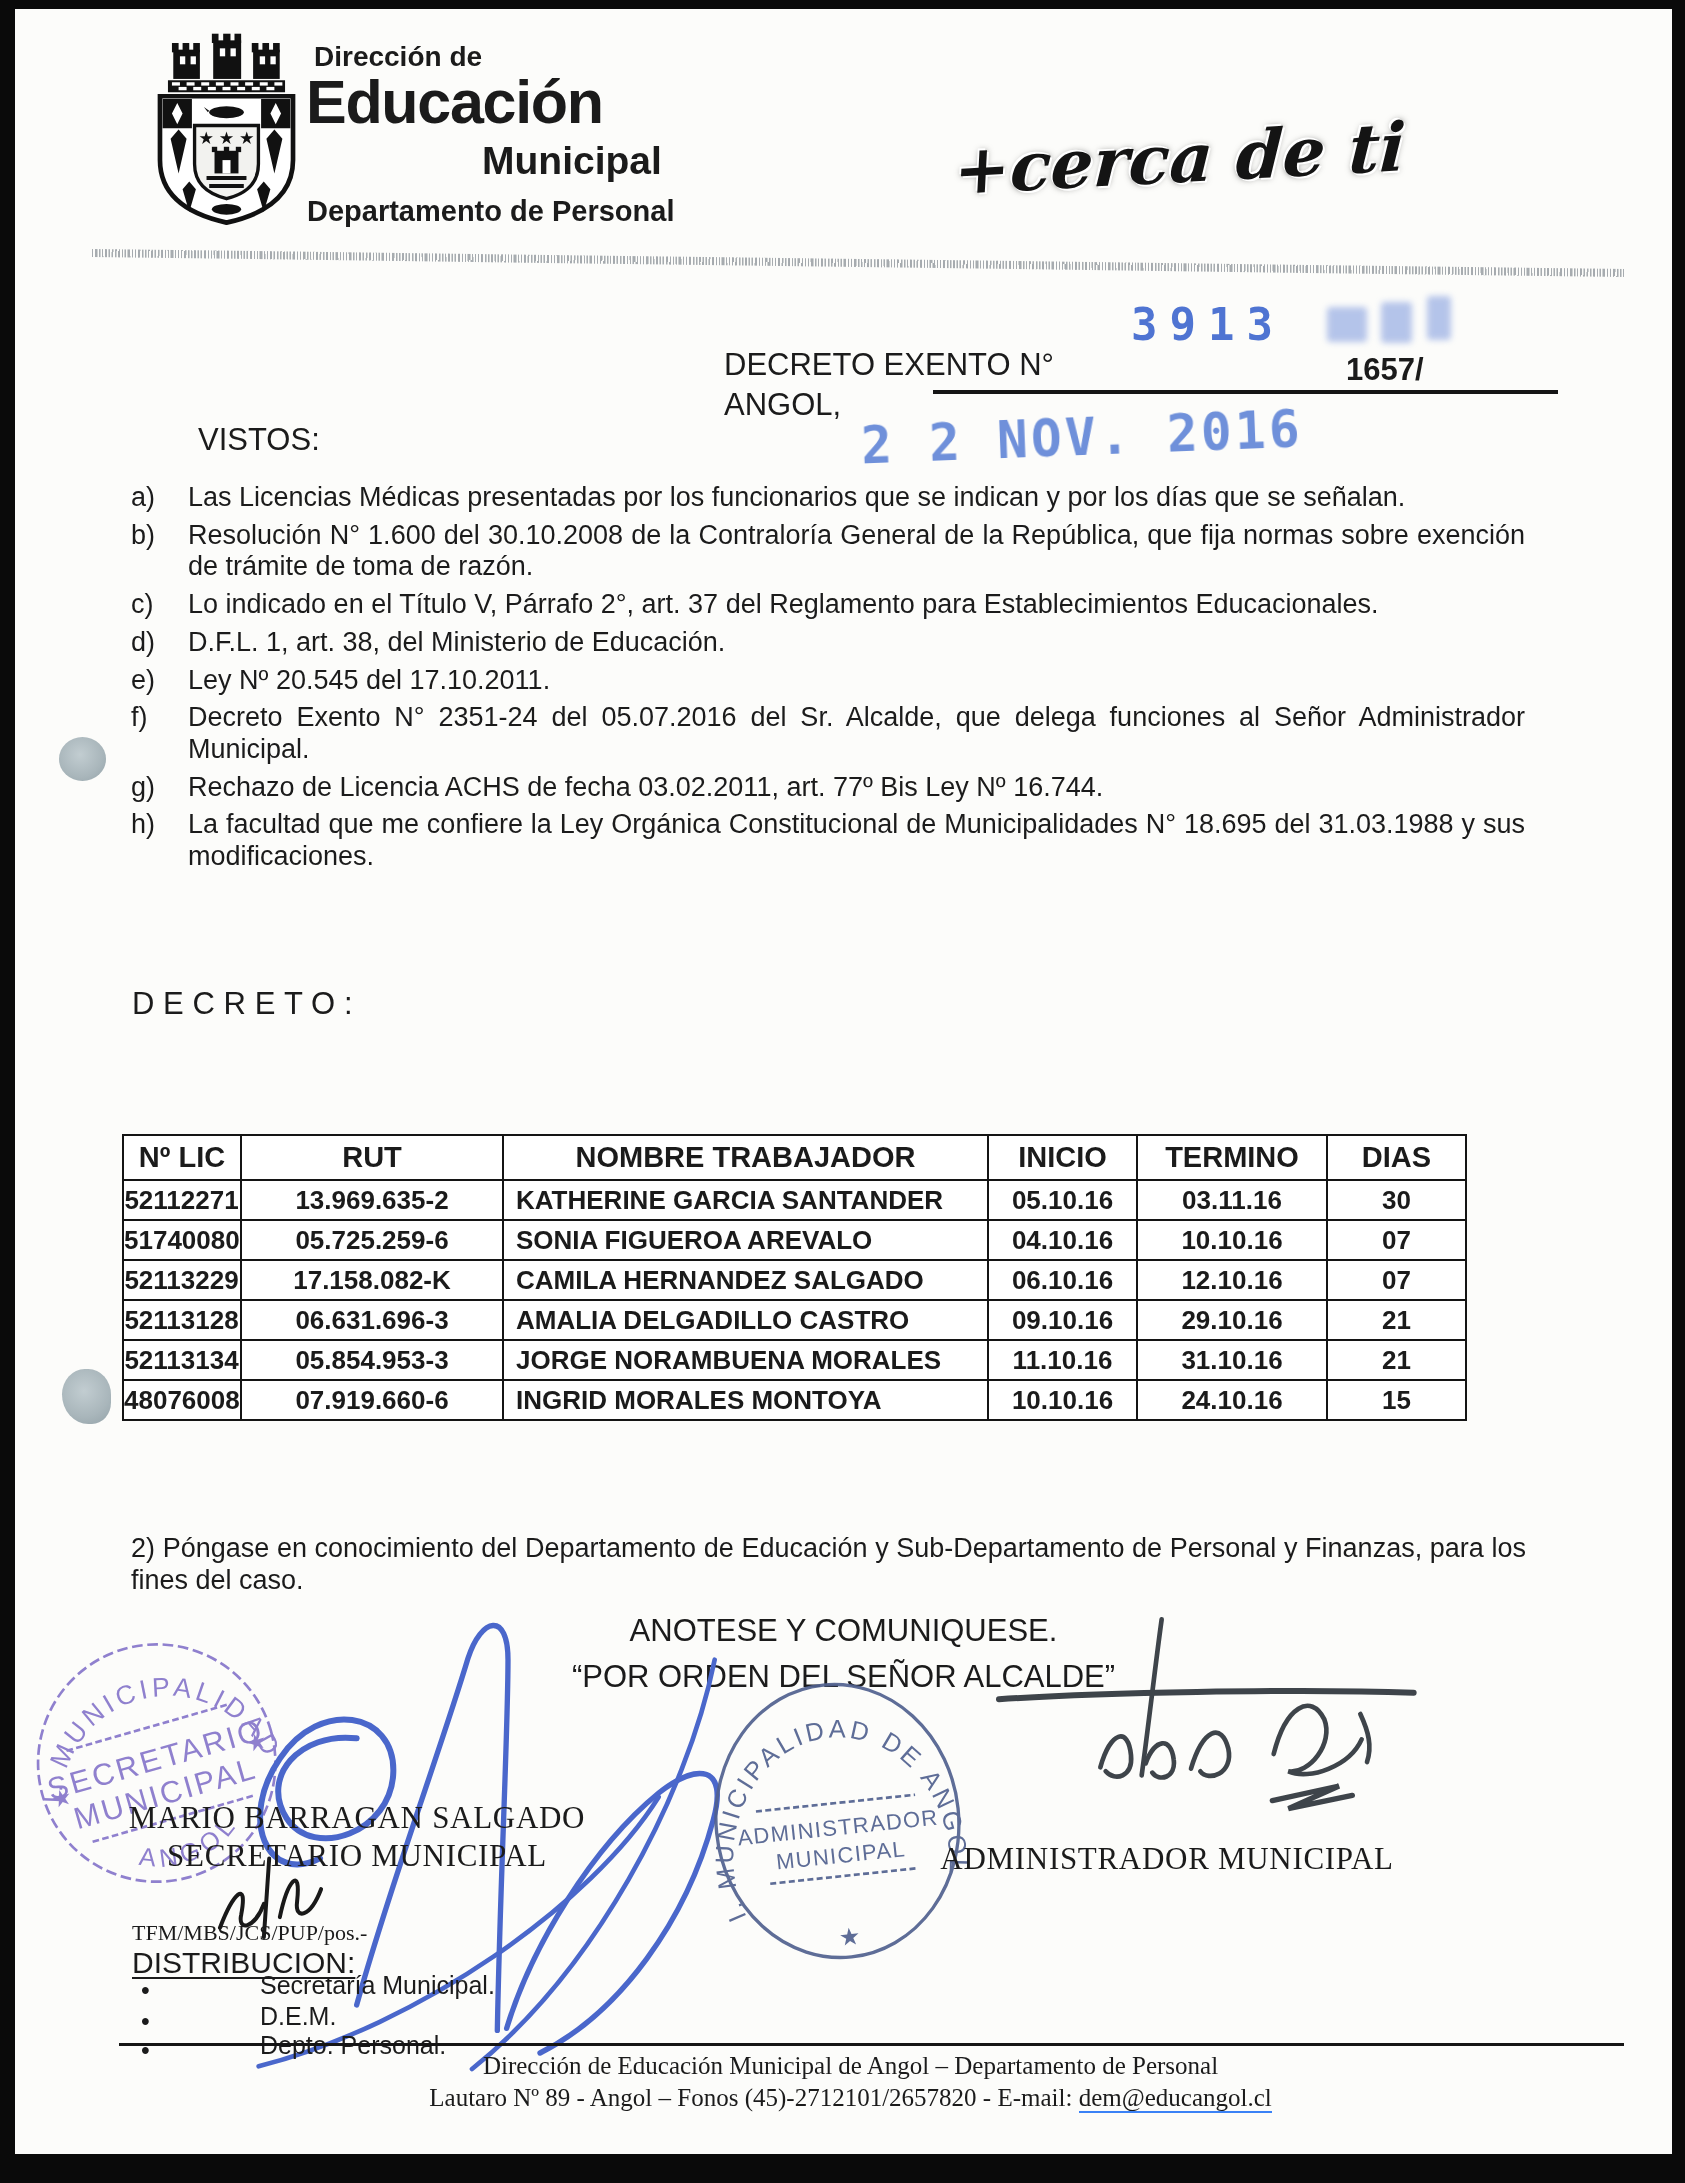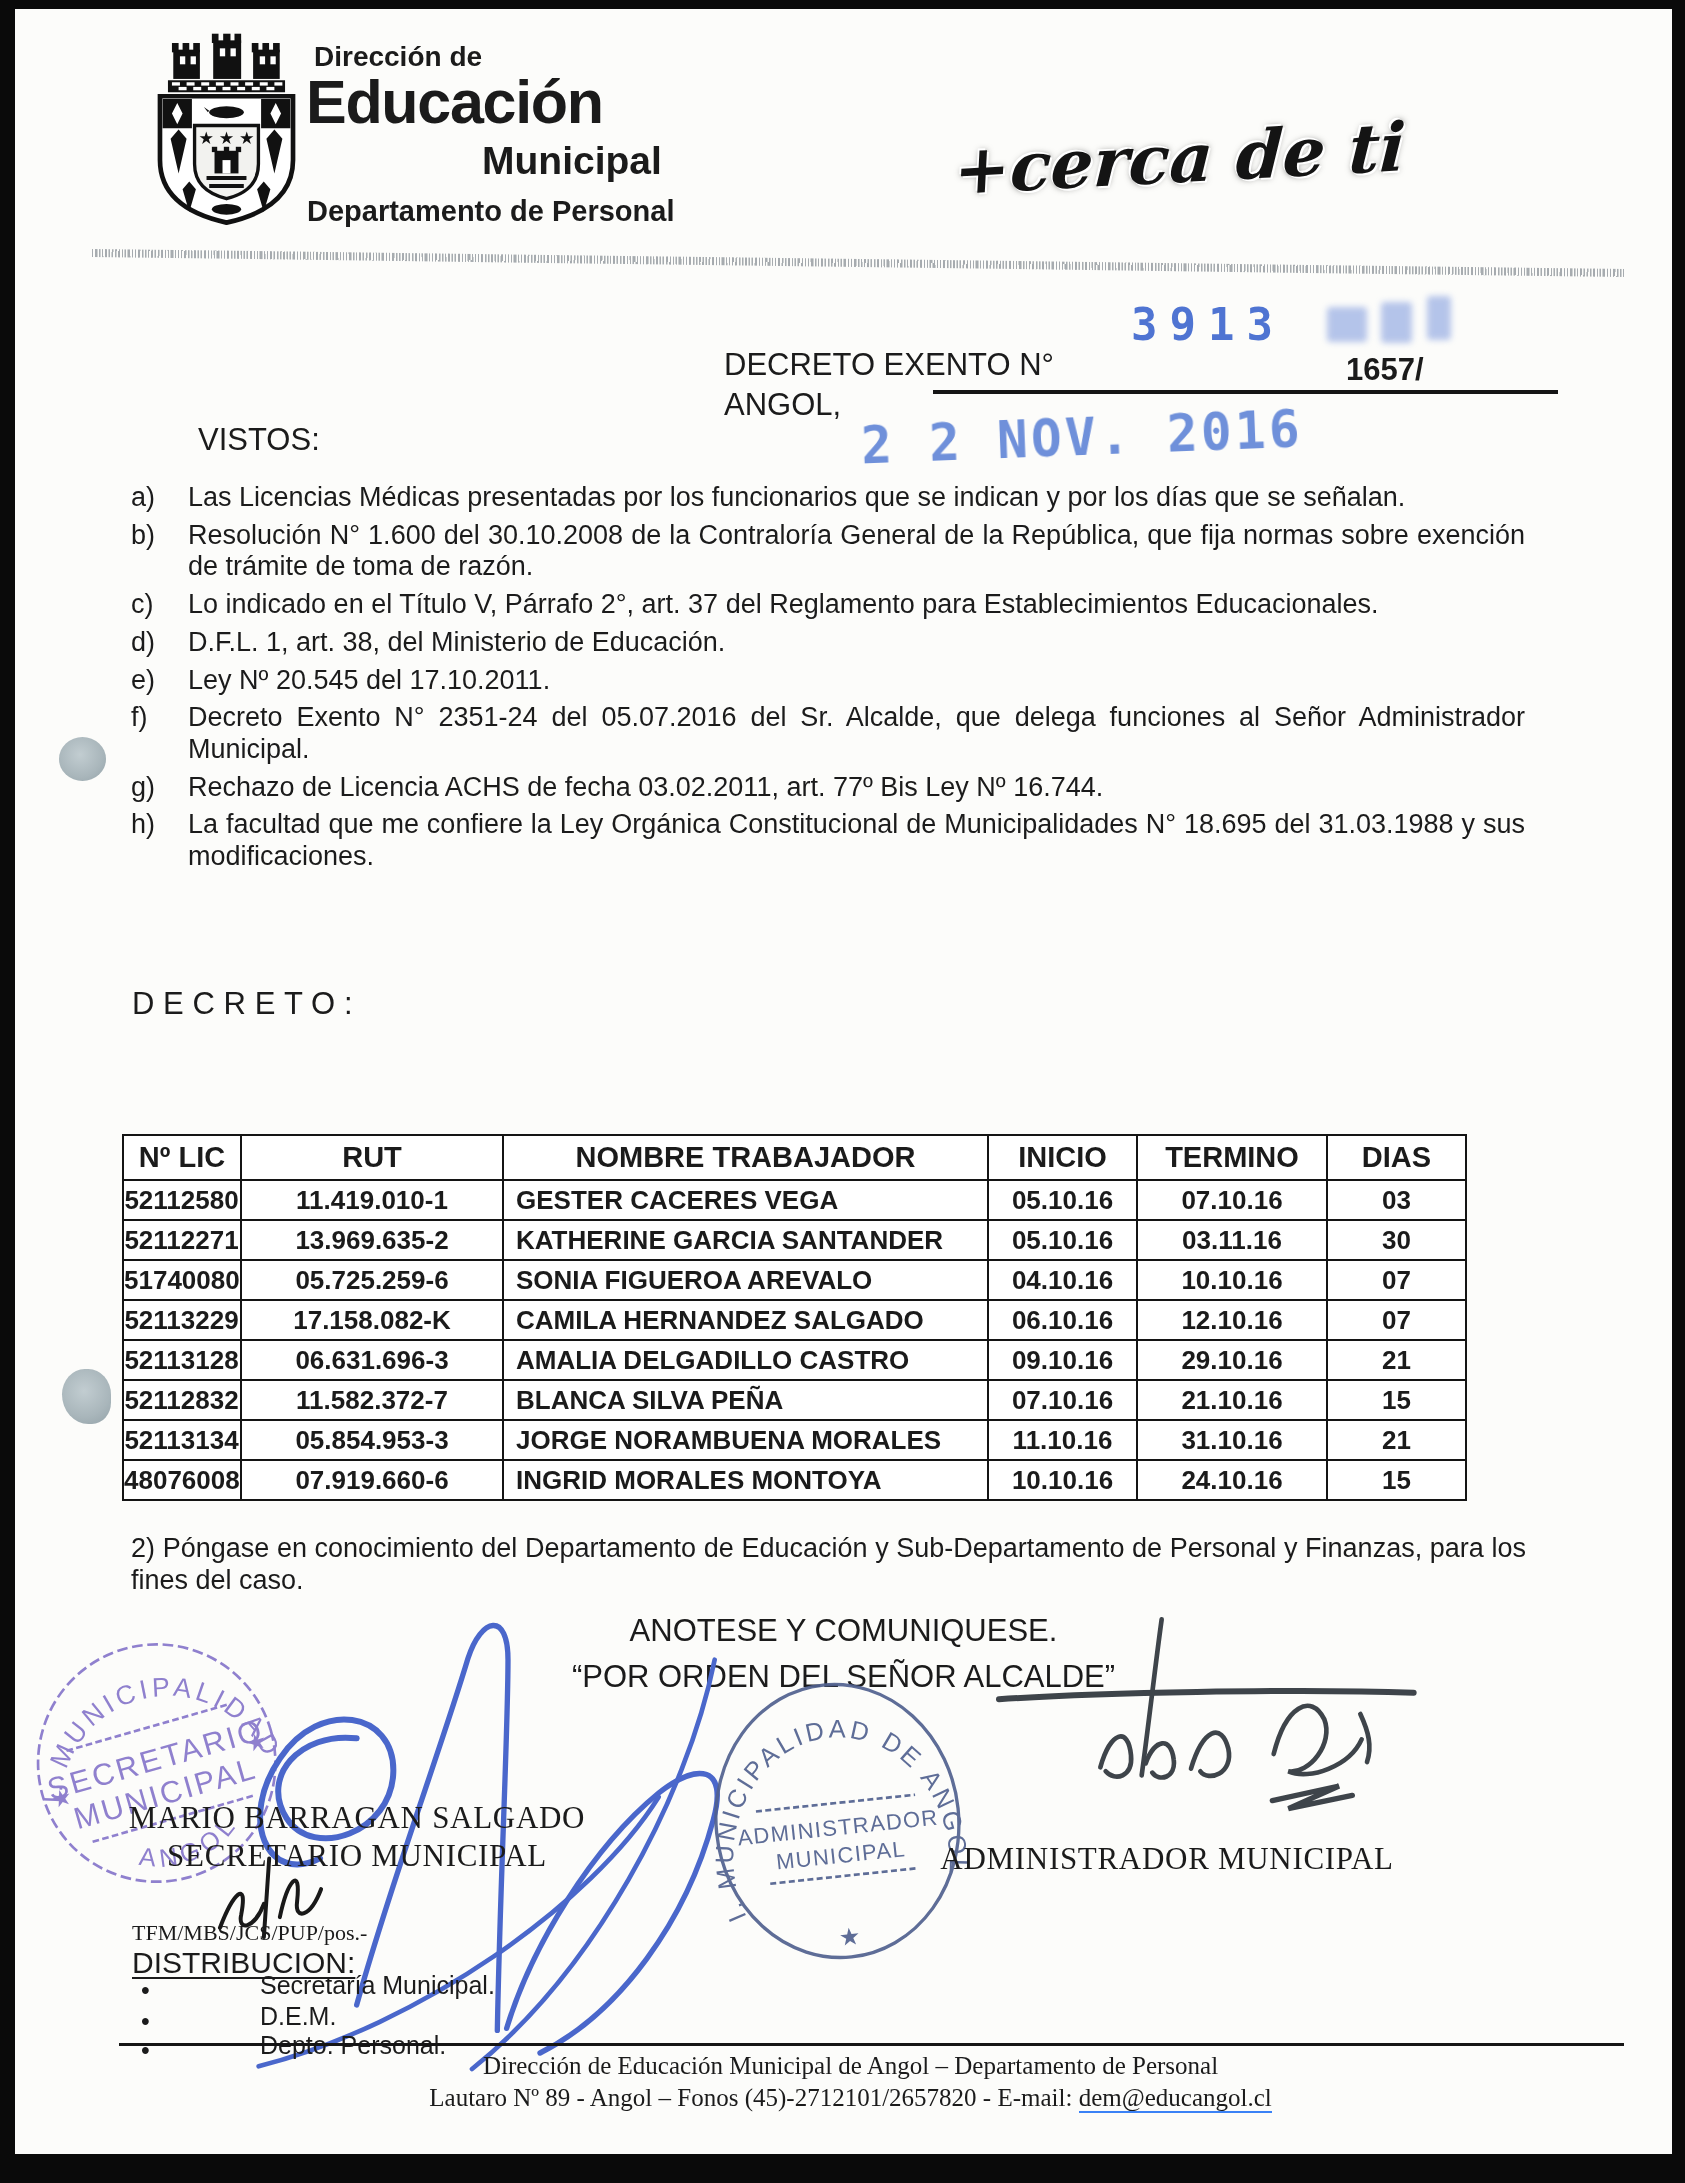--- a/index.html
+++ b/index.html
@@ -205,28 +205,20 @@
         <th>Nº LIC</th>
         <th>RUT</th>
         <th>NOMBRE TRABAJADOR</th>
         <th>INICIO</th>
         <th>TERMINO</th>
         <th>DIAS</th>
       </tr>
     </thead>
     <tbody>
       <tr>
-        <td class="lc">52112580</td>
-        <td>11.419.010-1</td>
-        <td class="nm">GESTER CACERES VEGA</td>
-        <td>05.10.16</td>
-        <td>07.10.16</td>
-        <td>03</td>
-      </tr>
-      <tr>
         <td class="lc">52112271</td>
         <td>13.969.635-2</td>
         <td class="nm">KATHERINE GARCIA SANTANDER</td>
         <td>05.10.16</td>
         <td>03.11.16</td>
         <td>30</td>
       </tr>
       <tr>
         <td class="lc">51740080</td>
         <td>05.725.259-6</td>
@@ -243,28 +235,20 @@
         <td>12.10.16</td>
         <td>07</td>
       </tr>
       <tr>
         <td class="lc">52113128</td>
         <td>06.631.696-3</td>
         <td class="nm">AMALIA DELGADILLO CASTRO</td>
         <td>09.10.16</td>
         <td>29.10.16</td>
         <td>21</td>
-      </tr>
-      <tr>
-        <td class="lc">52112832</td>
-        <td>11.582.372-7</td>
-        <td class="nm">BLANCA SILVA PEÑA</td>
-        <td>07.10.16</td>
-        <td>21.10.16</td>
-        <td>15</td>
       </tr>
       <tr>
         <td class="lc">52113134</td>
         <td>05.854.953-3</td>
         <td class="nm">JORGE NORAMBUENA MORALES</td>
         <td>11.10.16</td>
         <td>31.10.16</td>
         <td>21</td>
       </tr>
       <tr>

